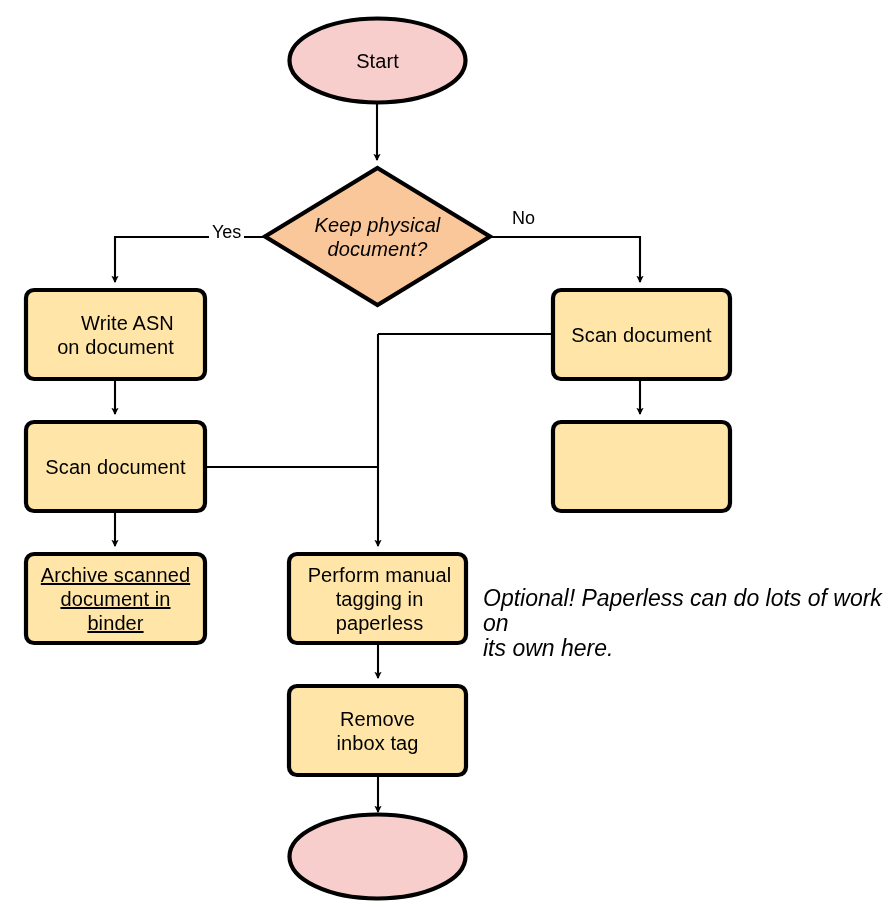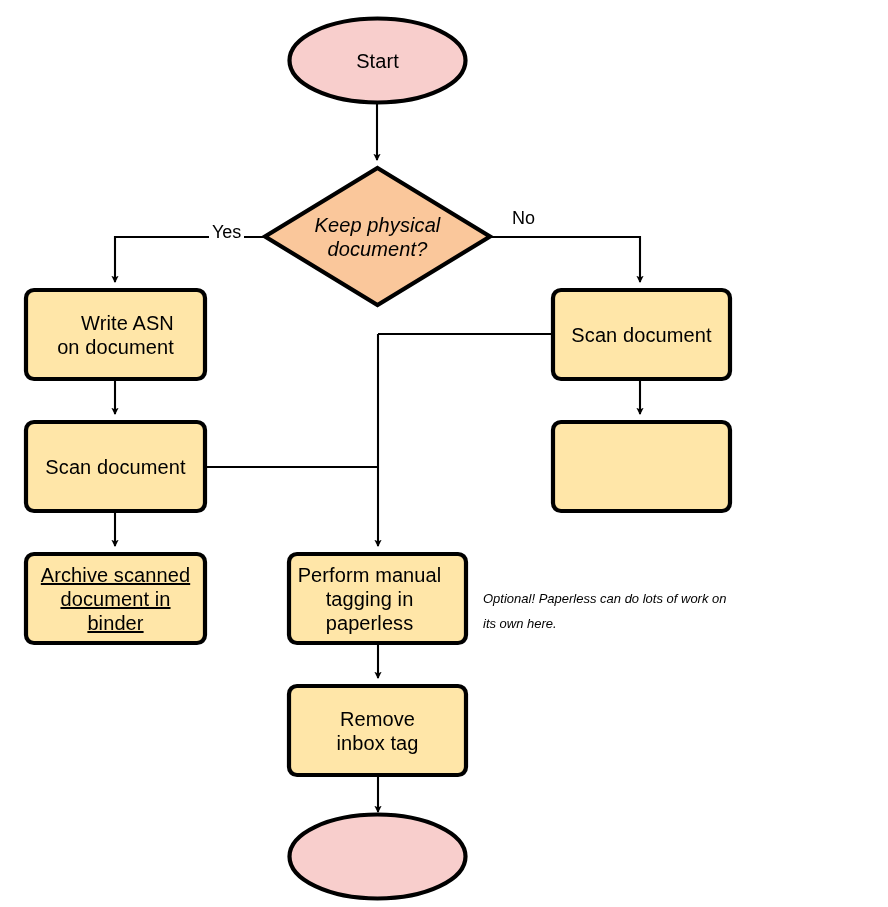--- a/index.html
+++ b/index.html
@@ -43,21 +43,21 @@
     position: absolute;
     font-size: 18px;
     line-height: 20px;
     color: #000000;
     background: #ffffff;
     padding: 0 3px;
   }
   .note-text {
     position: absolute;
     font-style: italic;
-    font-size: 13px;
+    font-size: 23px;
     line-height: 25px;
     color: #000000;
     white-space: pre-line;
   }
 </style>
 </head>
 <body>
 
 <div id="canvas">
 
@@ -124,21 +124,21 @@
 
   <div class="shape-text" style="left:26px; top:422px; width:179px; height:89px;">Scan document</div>
 
   <div class="shape-text" style="left:26px; top:554px; width:179px; height:89px;text-decoration:underline;">Archive scanned
 document in
 binder</div>
 
   <div class="shape-text" style="left:553px; top:290px; width:177px; height:89px;">Scan document</div>
 
 
-  <div class="shape-text" style="left:281px; top:554px; width:177px; height:89px;">Perform manual
+  <div class="shape-text" style="left:291px; top:554px; width:177px; height:89px;">Perform manual
 tagging in
 paperless</div>
 
   <div class="shape-text" style="left:289px; top:686px; width:177px; height:89px;">Remove
 inbox tag</div>
 
 
   <div class="edge-label" style="left:209px; top:206px;margin-top:16px;">Yes</div>
 
   <div class="edge-label" style="left:509px; top:208px;">No</div>

